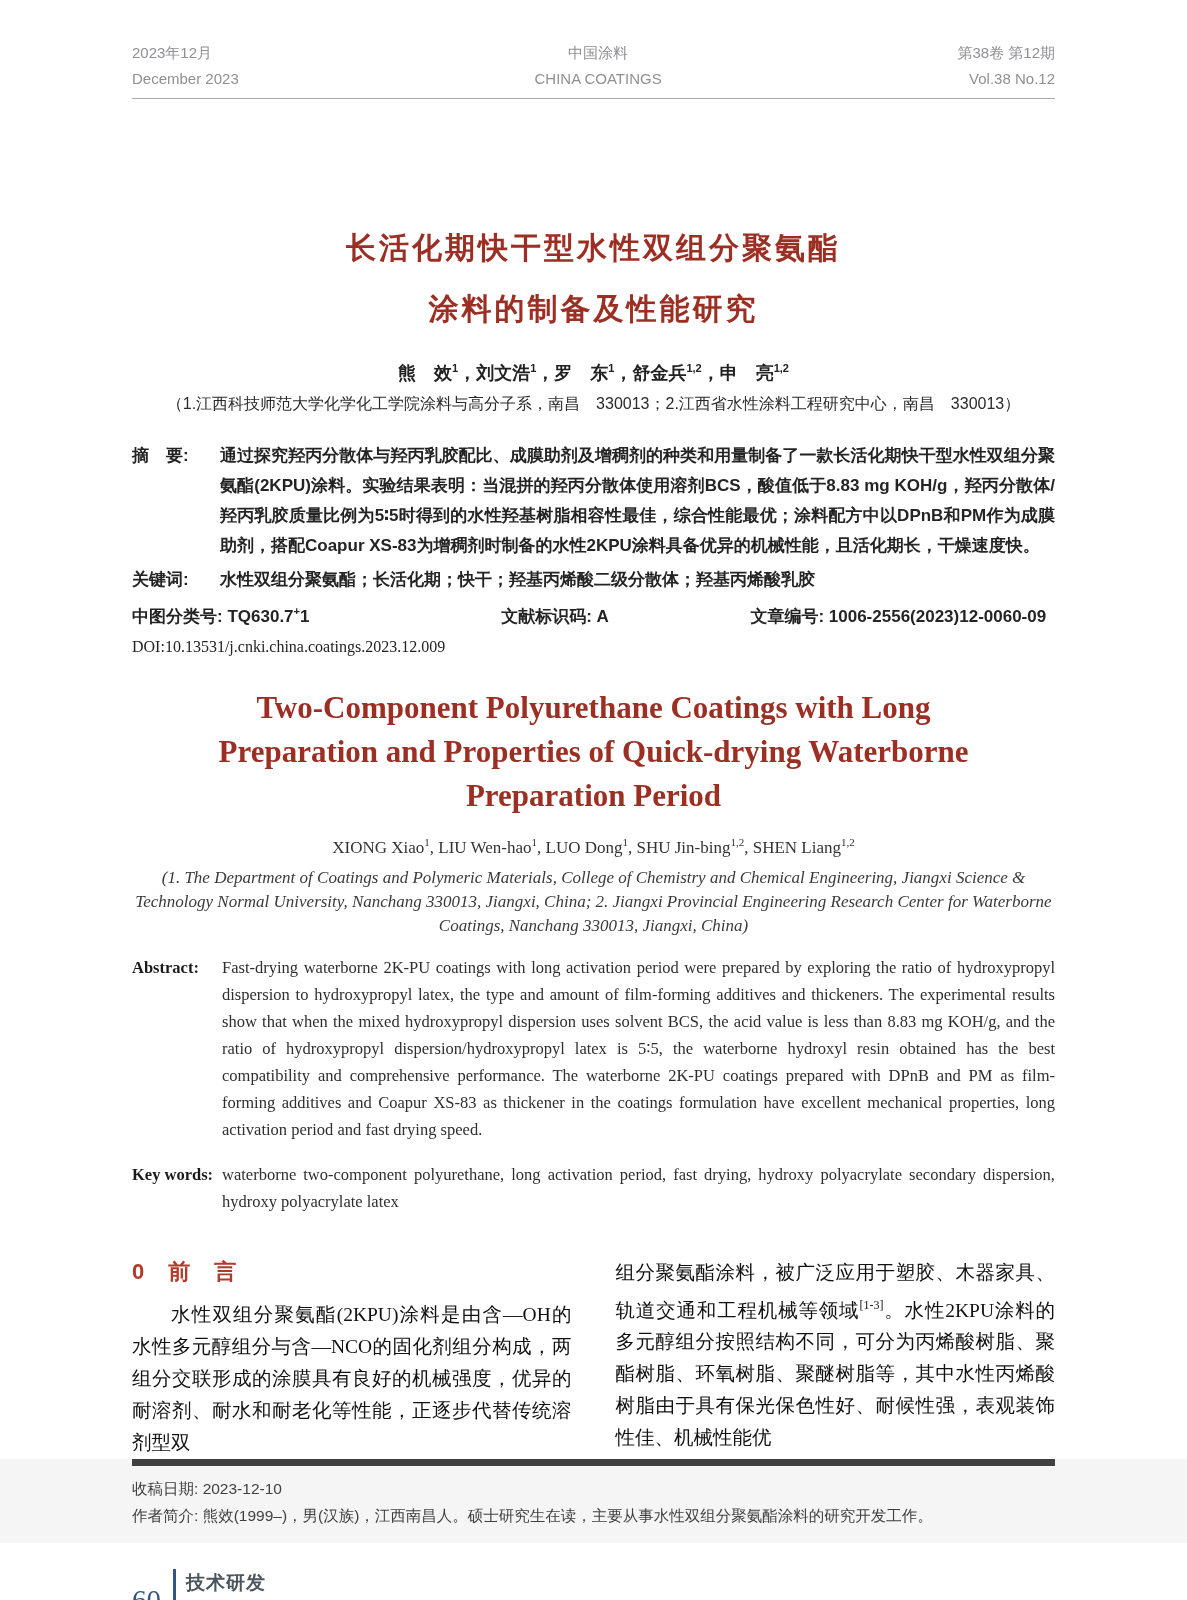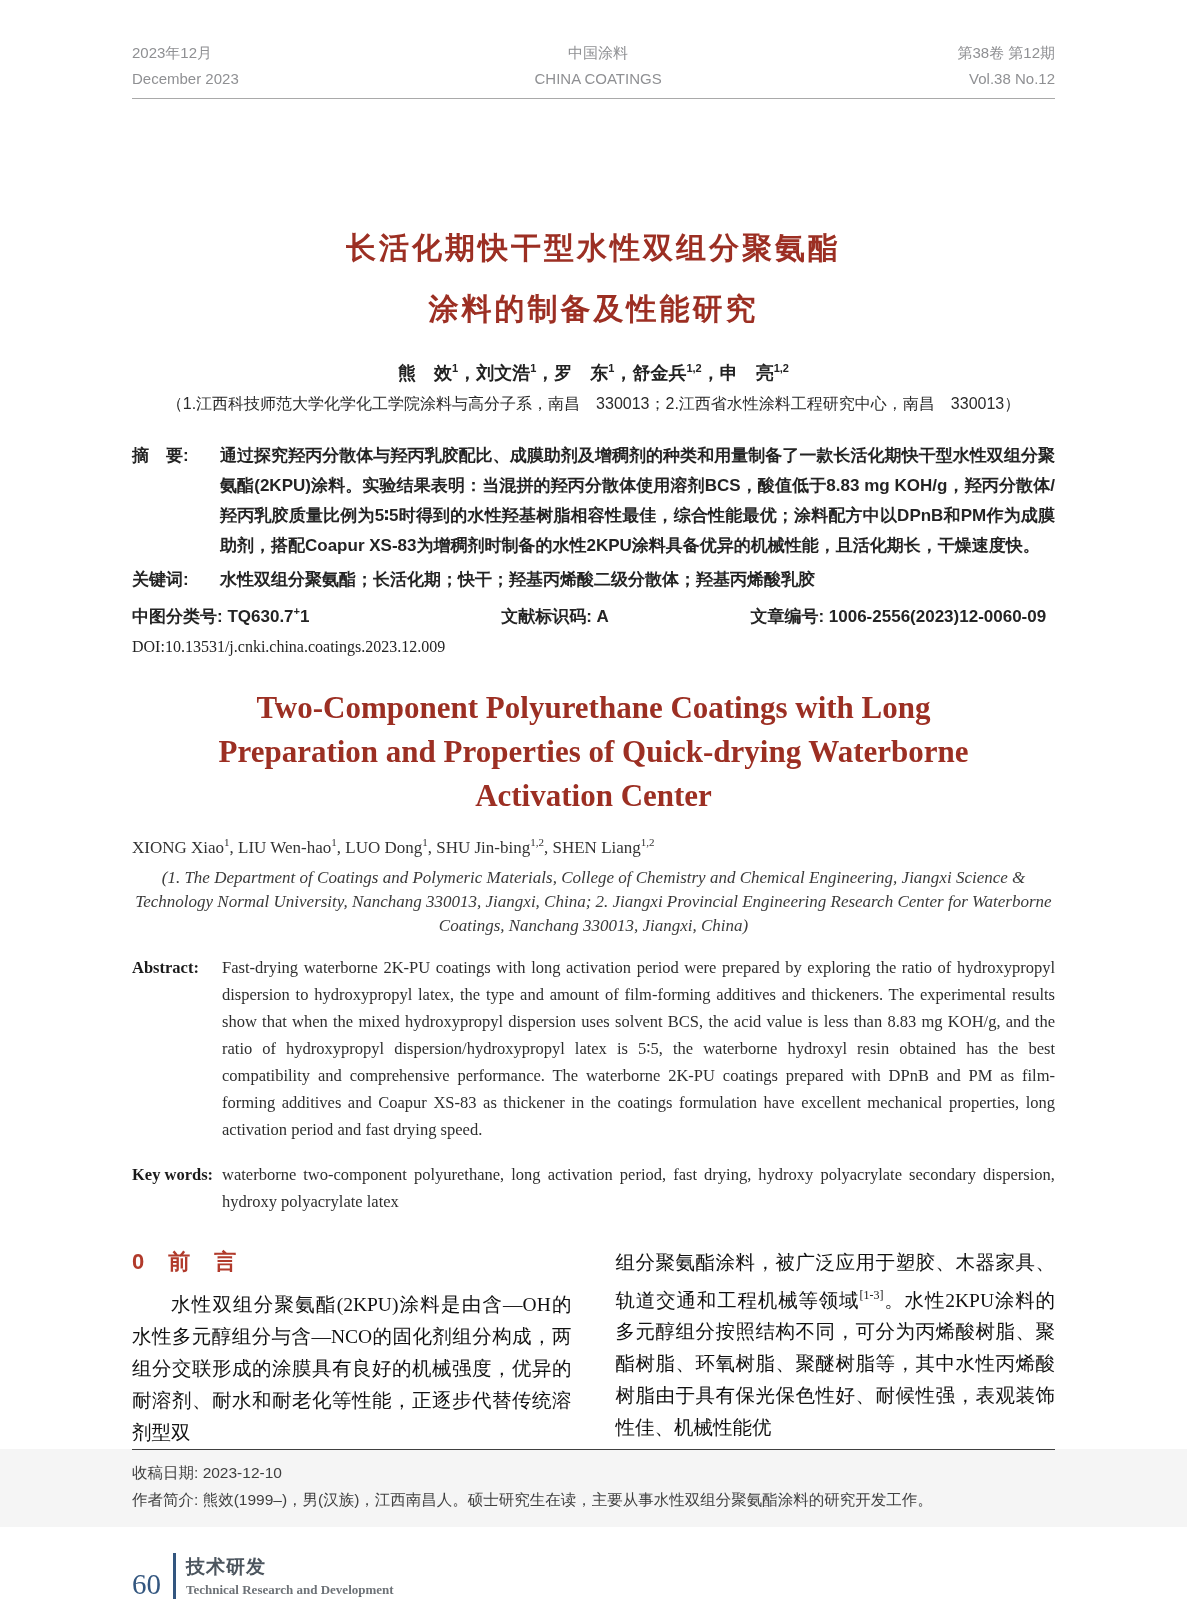--- a/index.html
+++ b/index.html
@@ -31,40 +31,40 @@
   .class-row{display:flex;margin-top:10px;font-size:17px;font-weight:600;color:#242424;}
   .class-row .g1{width:40%;}
   .class-row .g2{width:27%;}
   .class-row .g3{flex:1;}
   .class-row sup{font-size:11px;}
   .doi{margin-top:10px;font-size:16px;font-weight:normal;color:#222;
     font-family:"Liberation Serif","DejaVu Serif",serif;}
   
   .title-en{margin:30px 0 0;text-align:center;color:#9c2f23;font-weight:bold;
     font-family:"Liberation Serif","DejaVu Serif",serif;font-size:31px;line-height:44px;}
-  .authors-en{margin-top:18px;text-align:left;font-size:17px;color:#333;
+  .authors-en{margin-top:18px;text-align:center;font-size:17px;color:#333;
     font-family:"Liberation Serif","DejaVu Serif",serif;}
   .affil-en{margin-top:8px;text-align:center;font-style:italic;font-size:17px;line-height:24px;color:#3a3a3a;
     font-family:"Liberation Serif","DejaVu Serif",serif;}
   .hang-en{display:flex;margin-top:16px;font-family:"Liberation Serif","DejaVu Serif",serif;
     font-size:16.5px;line-height:27px;color:#2e2e2e;}
   .hang-en .lbl{flex:0 0 90px;font-weight:bold;color:#1a1a1a;}
   .hang-en .txt{flex:1;text-align:justify;}
   .kw-en{margin-top:18px;}
   
-  .body-cols{display:flex;gap:44px;margin-top:32px;}
+  .body-cols{display:flex;gap:44px;margin-top:42px;}
   .col{flex:1;min-width:0;}
   .sec-heading{margin:0 0 12px;font-size:22px;font-weight:bold;color:#b13a2b;letter-spacing:1px;}
   .body-par{margin:0;font-family:"Liberation Serif","DejaVu Serif",serif;font-size:19.5px;line-height:32px;
     text-align:justify;color:#111;}
   .body-par.indent{text-indent:2em;}
   .body-par sup{font-size:12px;}
   
   .footnote-band{margin:auto -132px 0;padding:0 132px;background:#f5f5f5;}
-  .footnote-inner{border-top:1px solid #404040;padding:9px 0 14px;}
+  .footnote-inner{border-top:7px solid #404040;padding:9px 0 14px;}
   .footnote-line{font-size:15.5px;line-height:27px;color:#3f3f3f;font-weight:500;}
   
   .page-footer{margin:26px 0 0;padding-bottom:44px;display:flex;align-items:center;}
   .page-num{font-family:"Liberation Serif","DejaVu Serif",serif;font-size:29px;color:#33567f;
     align-self:flex-end;line-height:30px;}
   .footer-bar{width:3px;height:46px;background:#33567f;margin:0 10px 0 12px;}
   .footer-col .zh{font-size:19px;font-weight:bold;color:#4c555e;letter-spacing:1px;}
   .footer-col .en{font-family:"Liberation Serif","DejaVu Serif",serif;font-size:13px;font-weight:bold;color:#6d7277;margin-top:2px;}
 </style>
 </head>
@@ -122,21 +122,21 @@
       <span>文章编号:</span>
       <span>1006-2556(2023)12-0060-09</span>
     </span>
   </div>
 
   <div class="doi">DOI:10.13531/j.cnki.china.coatings.2023.12.009</div>
 
   <h2 class="title-en">
     <span style="display:block">Two-Component Polyurethane Coatings with Long</span>
     <span style="display:block">Preparation and Properties of Quick-drying Waterborne</span>
-    <span style="display:block">Activation Center</span>
+    <span style="display:block">Preparation Period</span>
   </h2>
 
   <div class="authors-en">
     <span>XIONG Xiao</span><sup>1</sup><span>, </span><span>LIU Wen-hao</span><sup>1</sup><span>, </span><span>LUO Dong</span><sup>1</sup><span>, </span><span>SHU Jin-bing</span><sup>1,2</sup><span>, </span><span>SHEN Liang</span><sup>1,2</sup>
   </div>
 
   <div class="affil-en">(1. The Department of Coatings and Polymeric Materials, College of Chemistry and Chemical Engineering, Jiangxi Science &amp; Technology Normal University, Nanchang 330013, Jiangxi, China; 2. Jiangxi Provincial Engineering Research Center for Waterborne Coatings, Nanchang 330013, Jiangxi, China)</div>
 
   <div class="hang-en">
     <span class="lbl">Abstract:</span>

